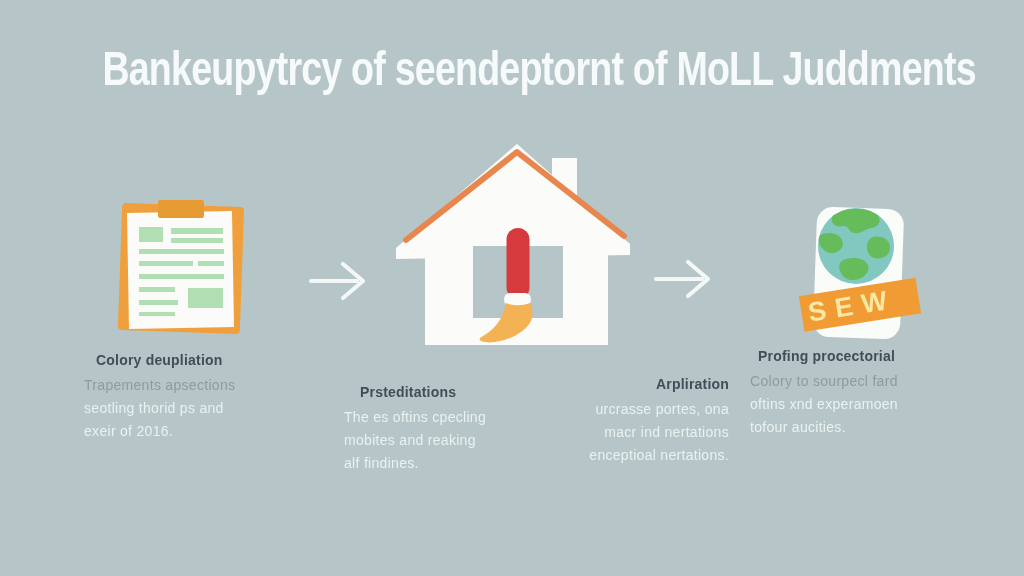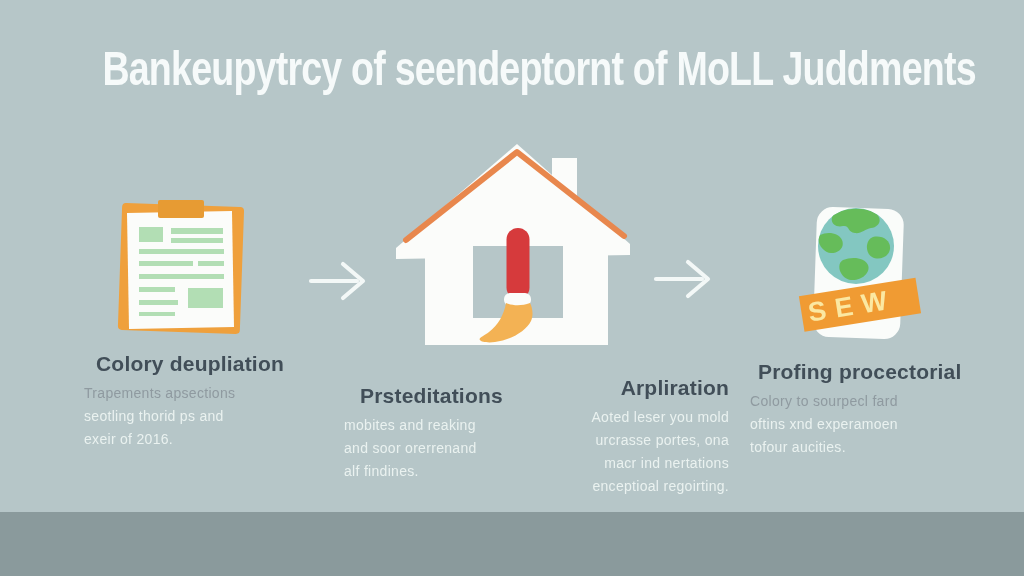--- a/index.html
+++ b/index.html
@@ -1,19 +1,19 @@
 <!DOCTYPE html>
 <html><head>
 <meta charset="utf-8">
 <style>
   html,body{margin:0;padding:0;background:#8a9a9c;}
   *{box-sizing:border-box;}
   .stage{
     position:relative;
-    width:1024px;height:512px;
+    width:1024px;height:576px;
     margin:0 auto;
     background:#b6c6c8;
     overflow:hidden;
     font-family:"Liberation Sans", sans-serif;
   }
   .title{
     position:absolute;
     left:0;right:0;top:40px;
     margin:0;
     text-align:center;
@@ -28,23 +28,23 @@
   .icon-abs{position:absolute;}
   .clipboard-svg{left:100px;top:188px;}
   .house-svg{left:390px;top:135px;}
   .badge-svg{left:795px;top:195px;}
   .arrow1{left:305px;top:258px;}
   .arrow2{left:650px;top:256px;}
   .col{position:absolute;}
   .col1{left:84px;top:352px;width:225px;}
   .col2{left:344px;top:384px;width:185px;}
   .col3{left:544px;top:376px;width:185px;text-align:right;}
-  .col4{left:750px;top:360px;width:205px;}
+  .col4{left:750px;top:348px;width:205px;}
   .heading{
-    font-size:21px;
+    font-size:14px;
     font-weight:700;
     color:#414e58;
     letter-spacing:.2px;
     margin:0 0 6px 0;
     white-space:nowrap;
   }
   .col1 .heading{padding-left:12px;}
   .col2 .heading{padding-left:16px;}
   .col3 .heading{padding-left:25px;}
   .col4 .heading{padding-left:8px;}
@@ -134,31 +134,30 @@
 
   <div class="col col1">
     <div class="heading">Colory deupliation</div>
     <div class="bl gray">Trapements apsections</div>
     <div class="bl">seotling thorid ps and</div>
     <div class="bl">exeir of 2016.</div>
   </div>
 
   <div class="col col2">
     <div class="heading">Prsteditations</div>
+    <div class="bl">The es oftins cpecling</div>
     <div class="bl">mobites and reaking</div>
-    <div class="bl">and soor orerrenand</div>
     <div class="bl">alf findines.</div>
   </div>
 
   <div class="col col3">
     <div class="heading">Arpliration</div>
-    <div class="bl">Aoted leser you mold</div>
     <div class="bl">urcrasse portes, ona</div>
     <div class="bl">macr ind nertations</div>
-    <div class="bl">enceptioal regoirting.</div>
+    <div class="bl">enceptioal nertations.</div>
   </div>
 
   <div class="col col4">
     <div class="heading">Profing procectorial</div>
     <div class="bl gray">Colory to sourpecl fard</div>
     <div class="bl">oftins xnd experamoen</div>
     <div class="bl">tofour aucities.</div>
   </div>
 
 </div>

